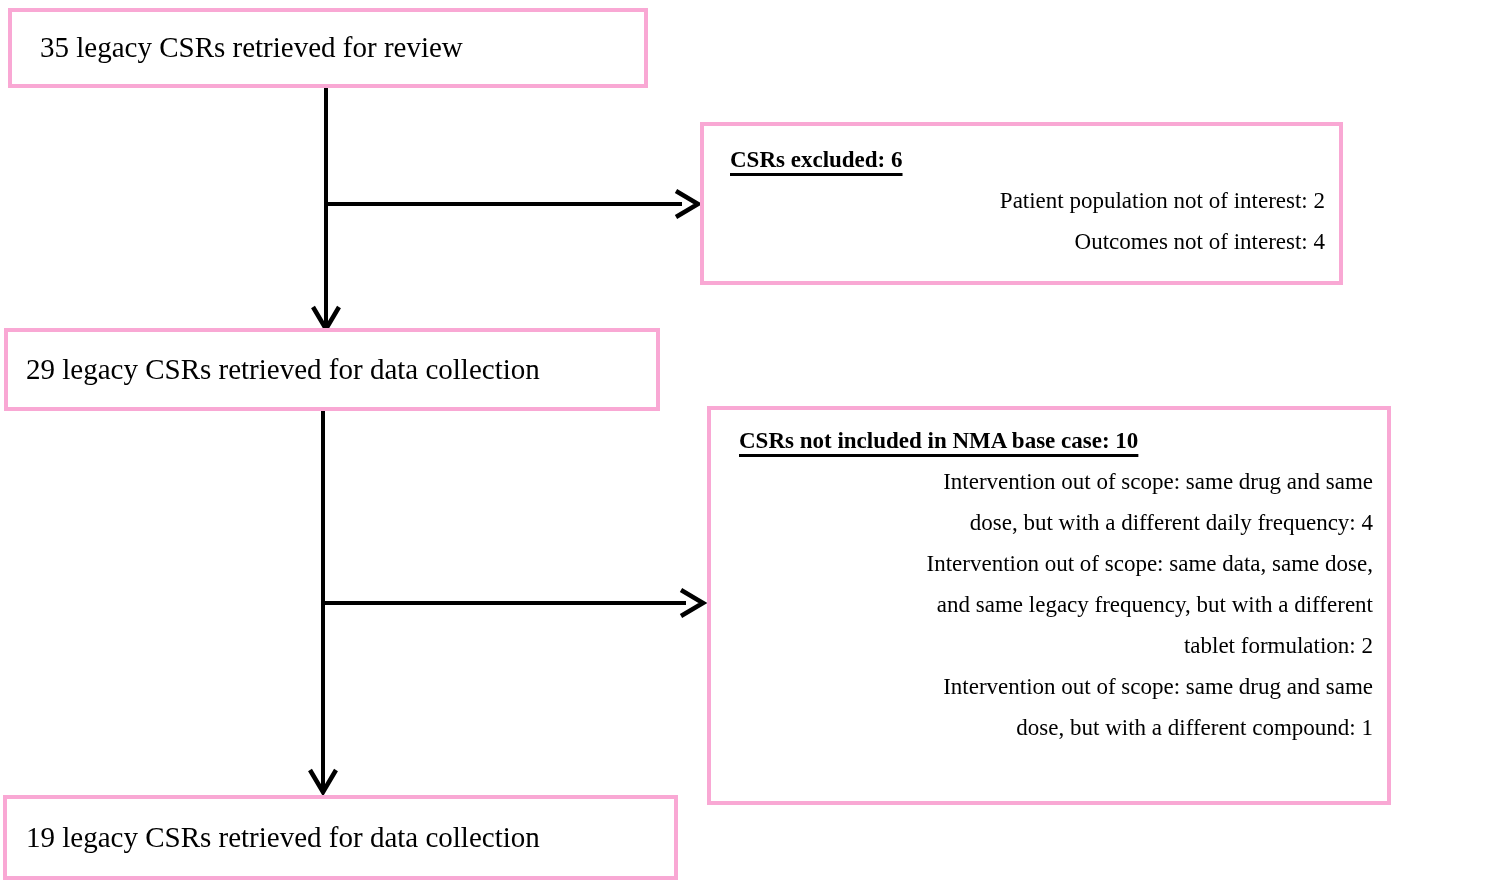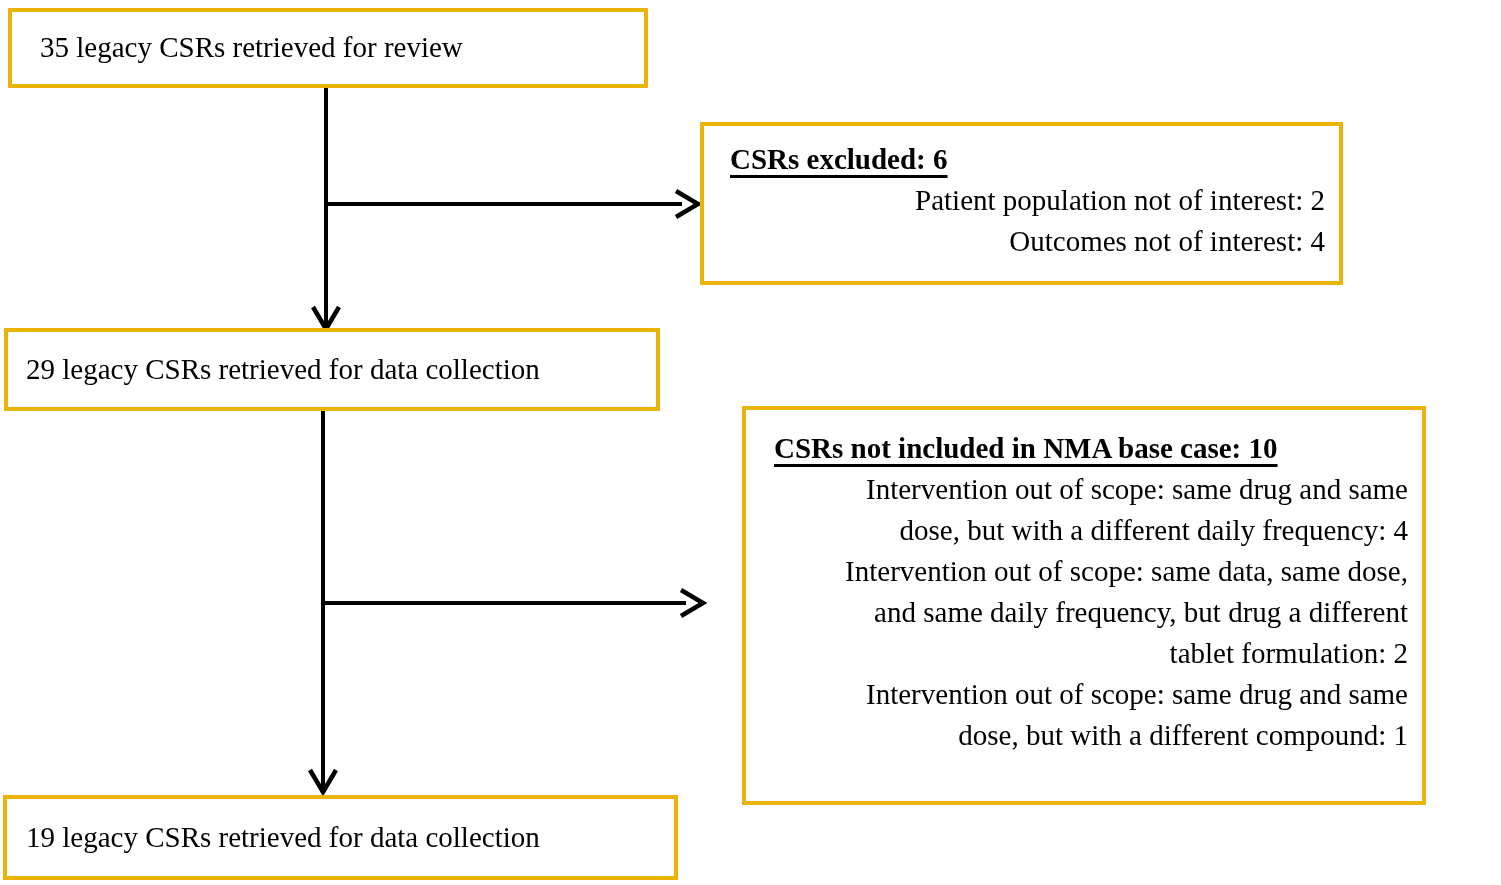--- a/index.html
+++ b/index.html
@@ -18,38 +18,38 @@
   }
   #arrows {
     position: absolute;
     left: 0;
     top: 0;
     z-index: 0;
   }
   .box {
     position: absolute;
     box-sizing: border-box;
-    border: 4px solid #eab308;
+    border: 4px solid #f9a8d4;
     background: #ffffff;
     z-index: 1;
   }
   .main-box {
     display: flex;
     align-items: center;
     font-size: 29px;
     line-height: 1.1;
     white-space: nowrap;
   }
   #box-review        { left: 8px;   top: 8px;   width: 640px; height: 80px;  padding-left: 28px; }
   #box-collection-29 { left: 4px;   top: 328px; width: 656px; height: 83px;  padding-left: 18px; }
   #box-collection-19 { left: 3px;   top: 795px; width: 675px; height: 85px;  padding-left: 19px; }
   #box-excluded      { left: 700px; top: 122px; width: 643px; height: 163px; padding: 13px 14px 0 26px; }
-  #box-not-included  { left: 707px; top: 406px; width: 684px; height: 399px; padding: 18px 14px 0 28px; margin-left: 35px; }
+  #box-not-included  { left: 707px; top: 406px; width: 684px; height: 399px; padding: 10px 14px 0 28px; }
   .side-box {
-    font-size: 29px;
+    font-size: 23px;
     line-height: 41px;
   }
   .side-title {
     font-weight: bold;
     text-decoration: underline;
     text-decoration-thickness: 3px;
     text-underline-offset: 6px;
     white-space: nowrap;
   }
   .side-line {
@@ -104,21 +104,21 @@
 
   <div id="box-collection-29" class="box main-box">
     <span>29 legacy CSRs retrieved for data collection</span>
   </div>
 
   <div id="box-not-included" class="box side-box">
     <div class="side-title">CSRs not included in NMA base case: 10</div>
     <div class="side-line">Intervention out of scope: same drug and same</div>
     <div class="side-line">dose, but with a different daily frequency: 4</div>
     <div class="side-line">Intervention out of scope: same data, same dose,</div>
-    <div class="side-line">and same daily frequency, but drug a different</div>
+    <div class="side-line">and same legacy frequency, but with a different</div>
     <div class="side-line">tablet formulation: 2</div>
     <div class="side-line">Intervention out of scope: same drug and same</div>
     <div class="side-line">dose, but with a different compound: 1</div>
   </div>
 
   <div id="box-collection-19" class="box main-box">
     <span>19 legacy CSRs retrieved for data collection</span>
   </div>
 
 </div>

